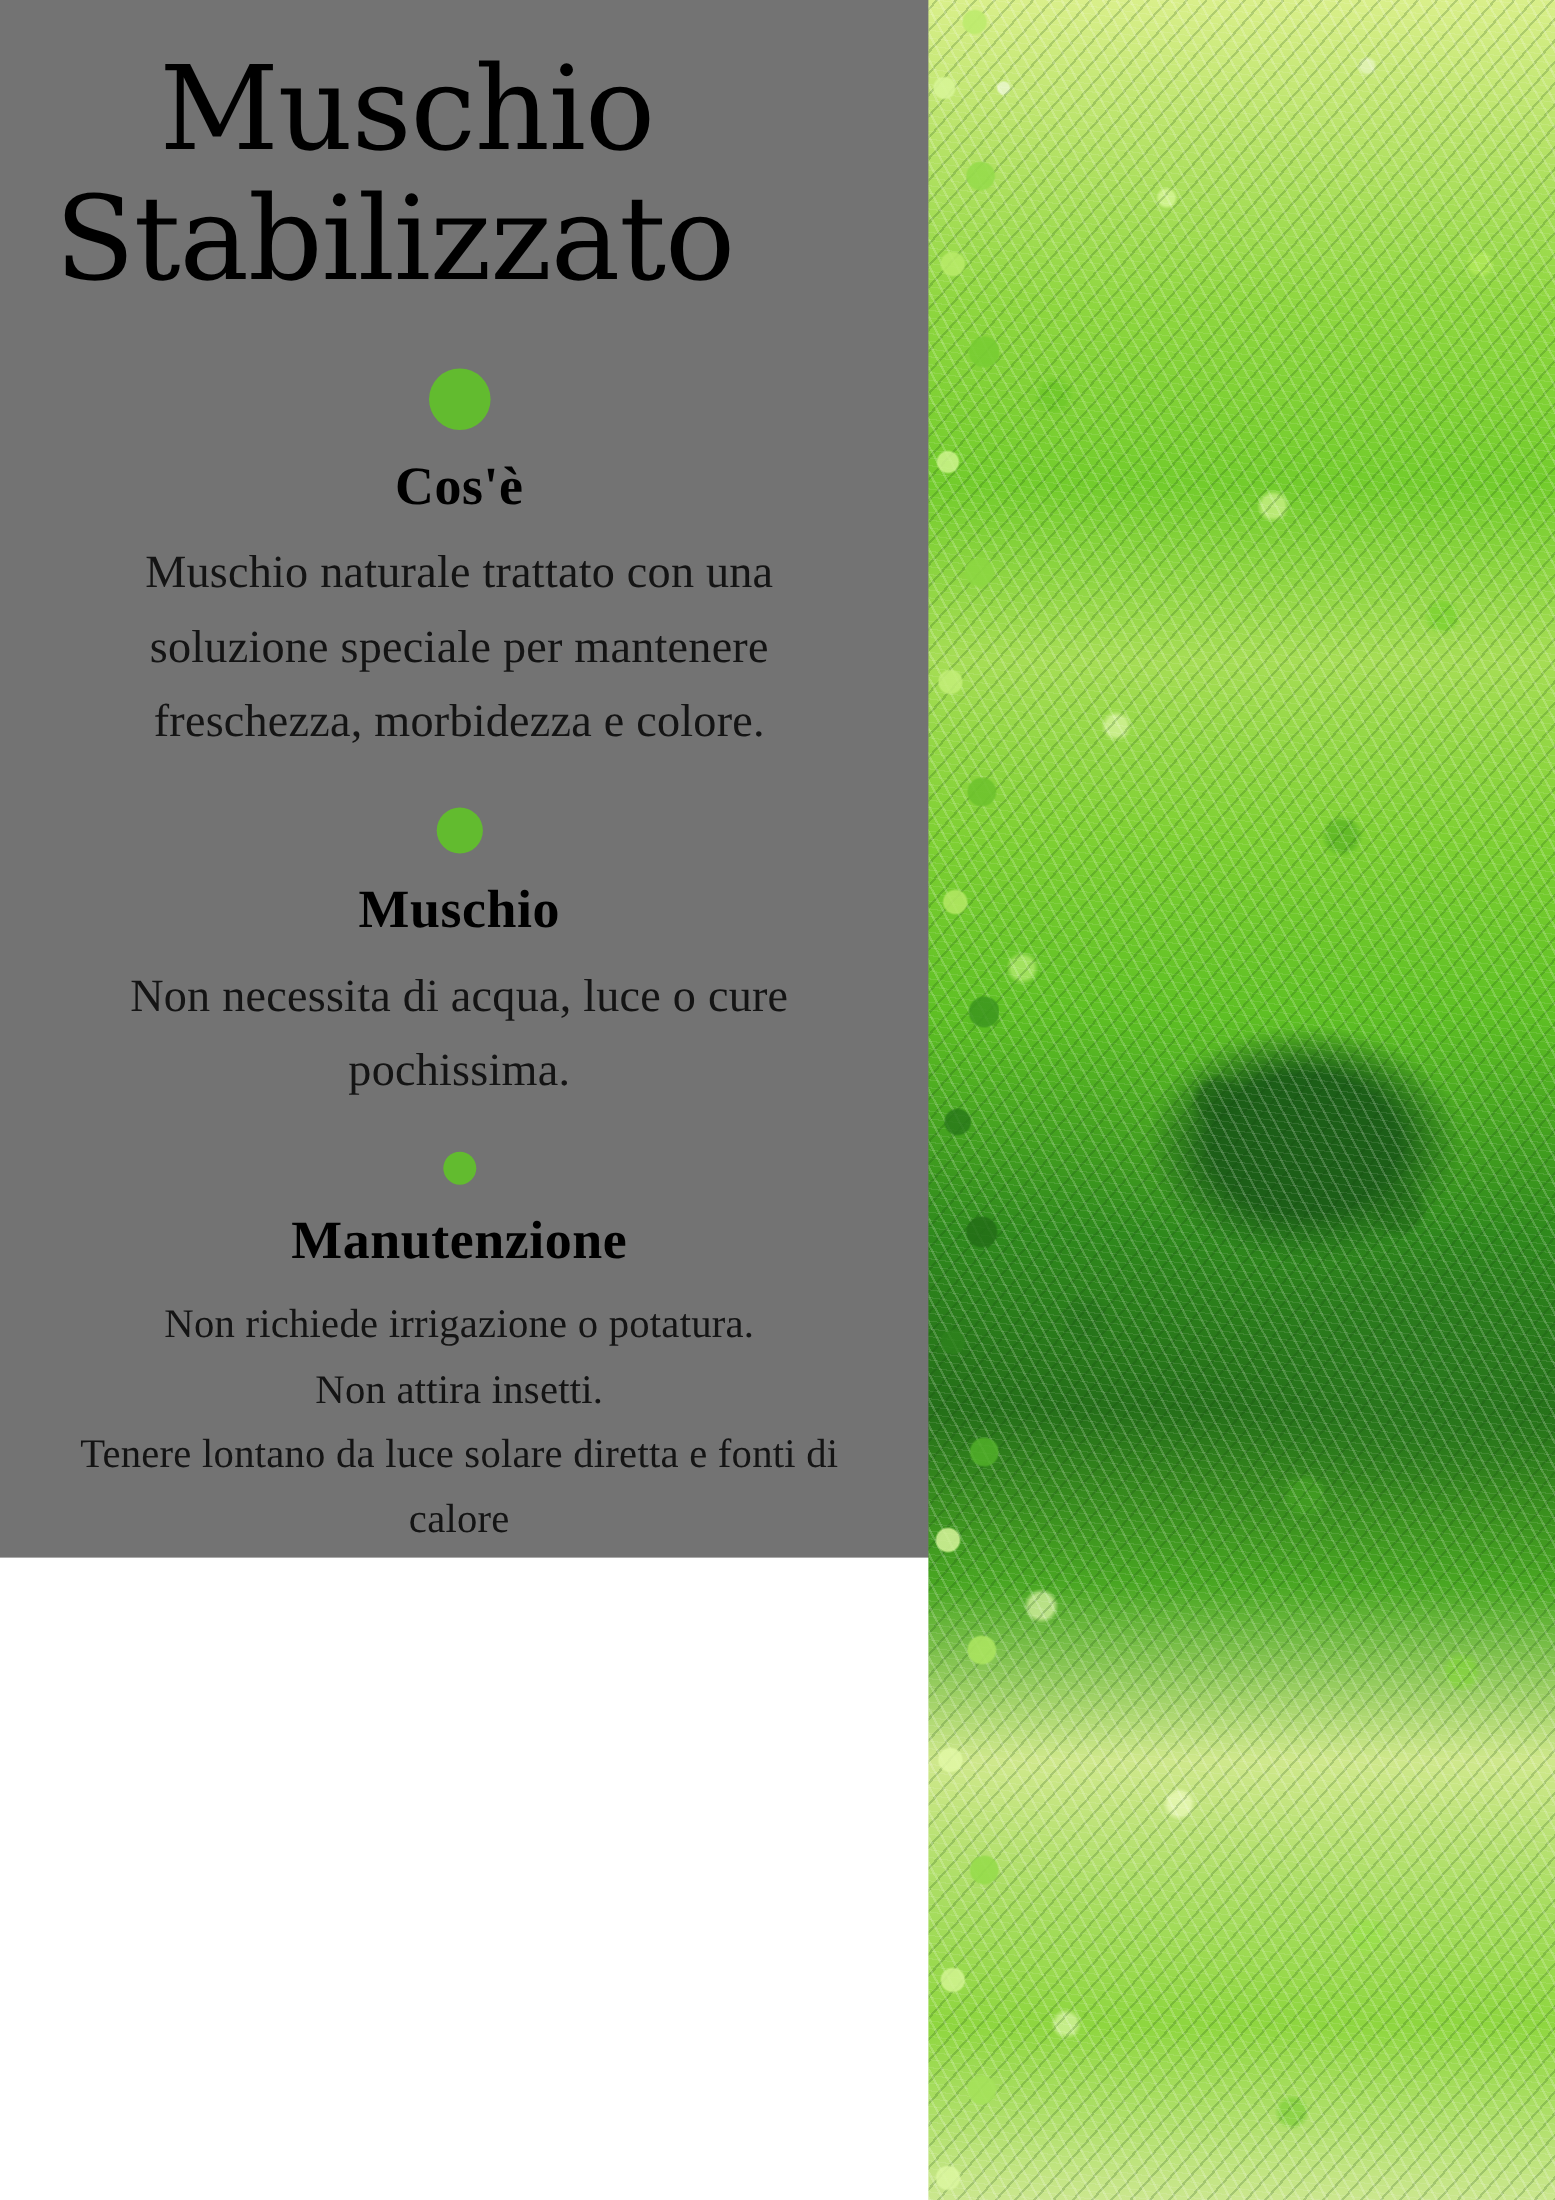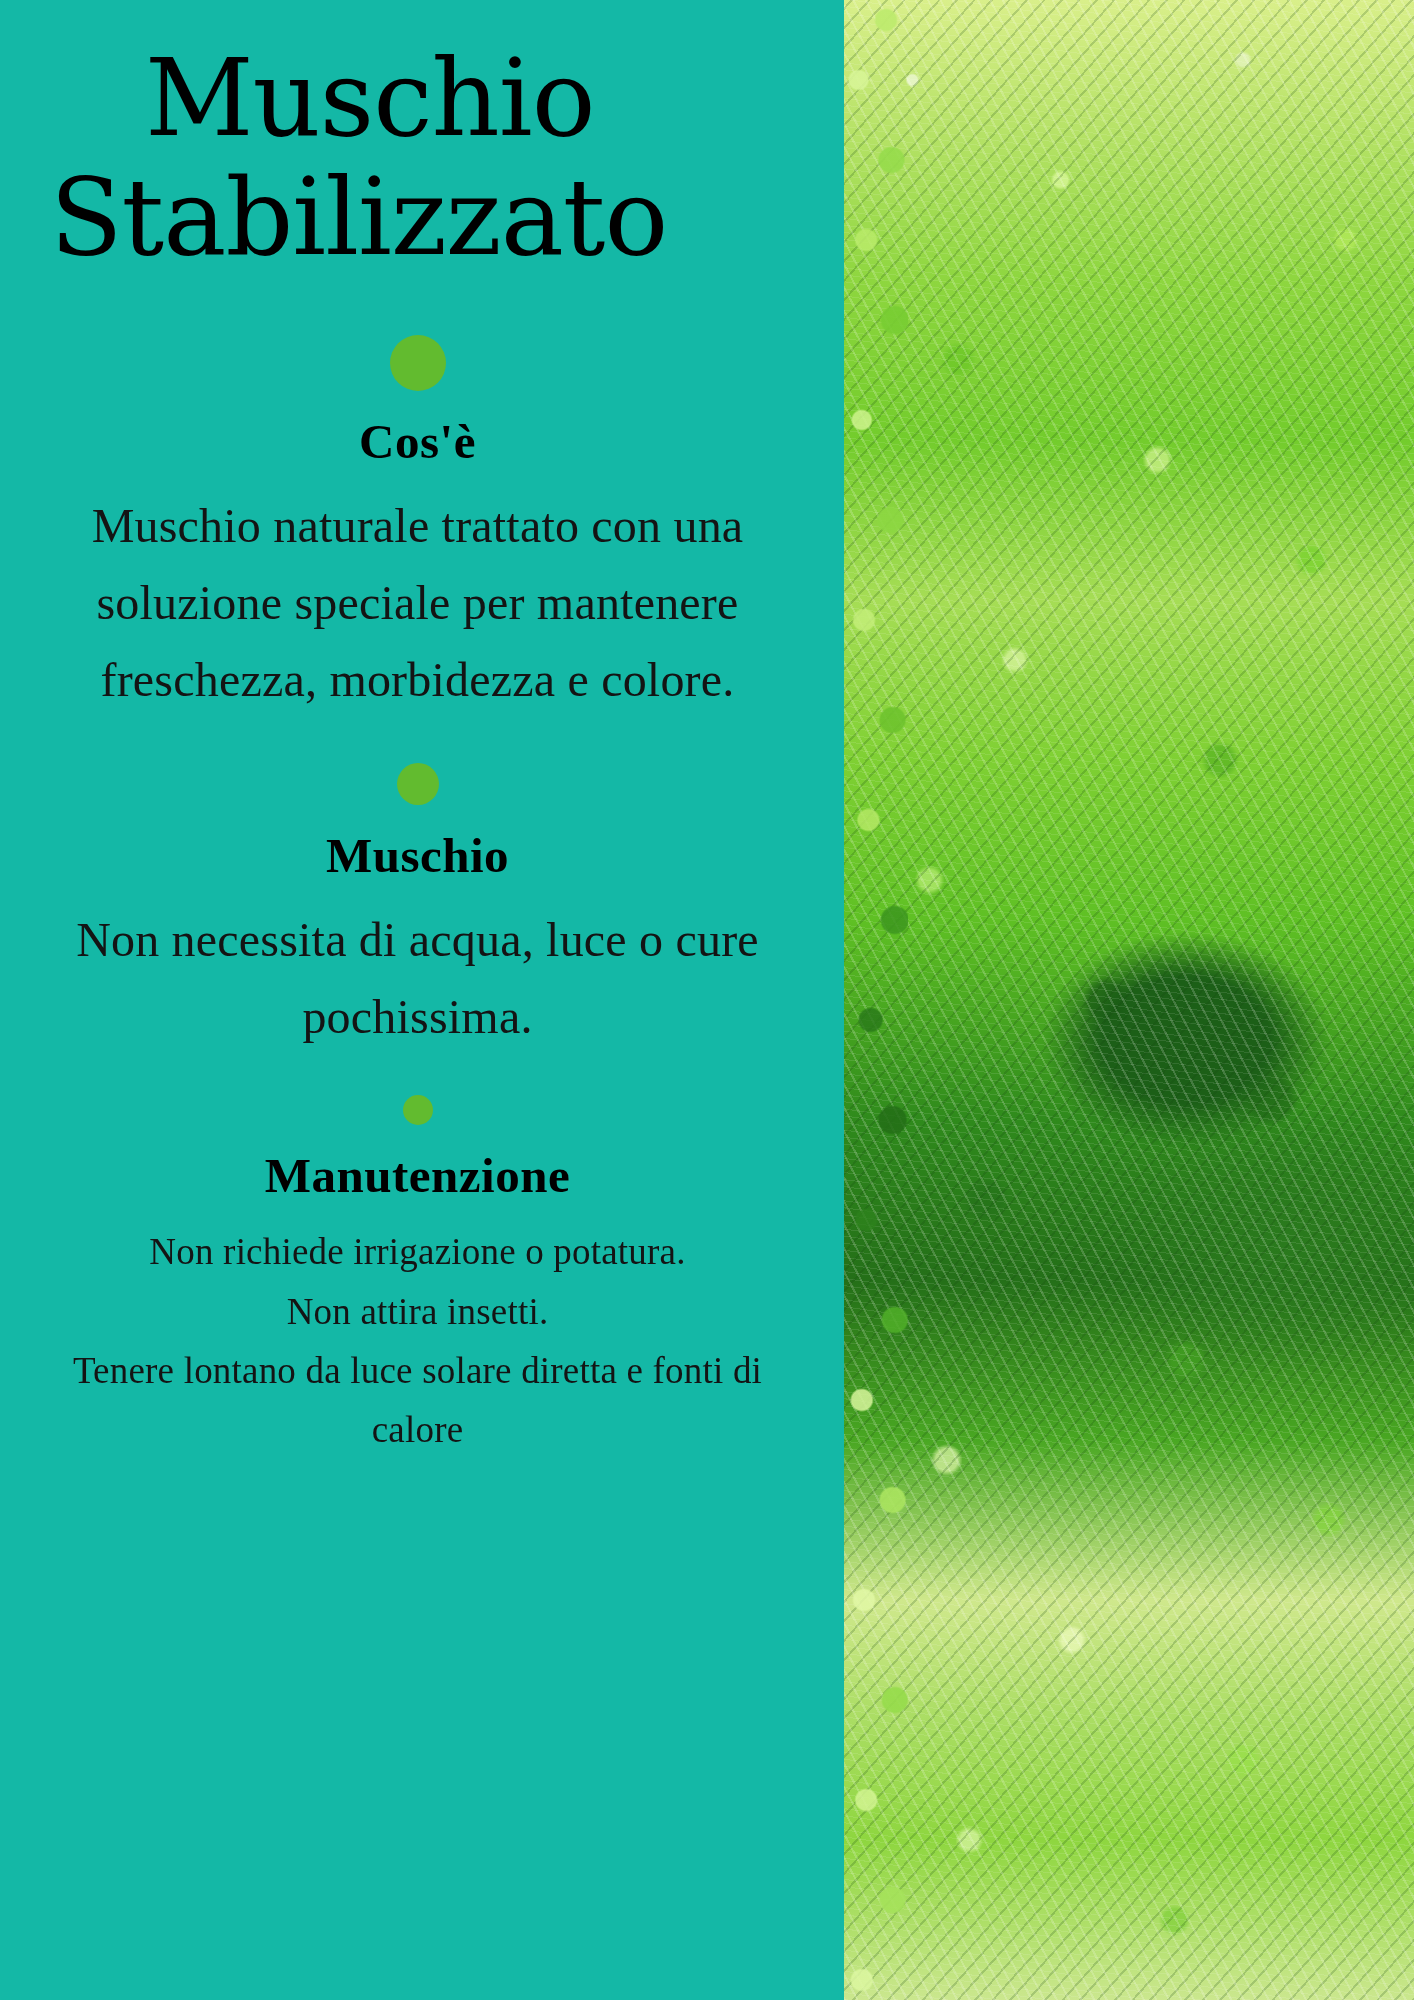--- a/index.html
+++ b/index.html
@@ -6,22 +6,22 @@
   html, body {
     width: 1414px;
     height: 2000px;
     background: #ffffff;
     font-family: "DejaVu Sans", sans-serif;
     overflow: hidden;
   }
   .poster {
     position: relative;
     width: 1414px;
-    height: 2000px;
-    background: #14b8a6;
+    height: 1416px;
+    background: #737373;
     display: flex;
   }
 
   
   .content {
     position: relative;
     width: 845px;
     height: 100%;
     padding: 28px 50px 0 40px;
     z-index: 3;
@@ -62,21 +62,21 @@
   .dot-3 { width: 30px; height: 30px; margin-top: 40px; }
 
   .heading {
     font-size: 49px;
     font-weight: bold;
     color: #000000;
     margin-top: 22px;
     letter-spacing: 0.5px;
   }
   .body-text {
-    font-size: 48px;
+    font-size: 42px;
     line-height: 1.6;
     color: #141414;
     margin-top: 18px;
     letter-spacing: 0.2px;
   }
   .sec-2 .body-text, .sec-3 .body-text { width: 760px; margin-left: -10px; }
   .sec-3 .body-text { font-size: 37px; }
 
   
   .moss {

